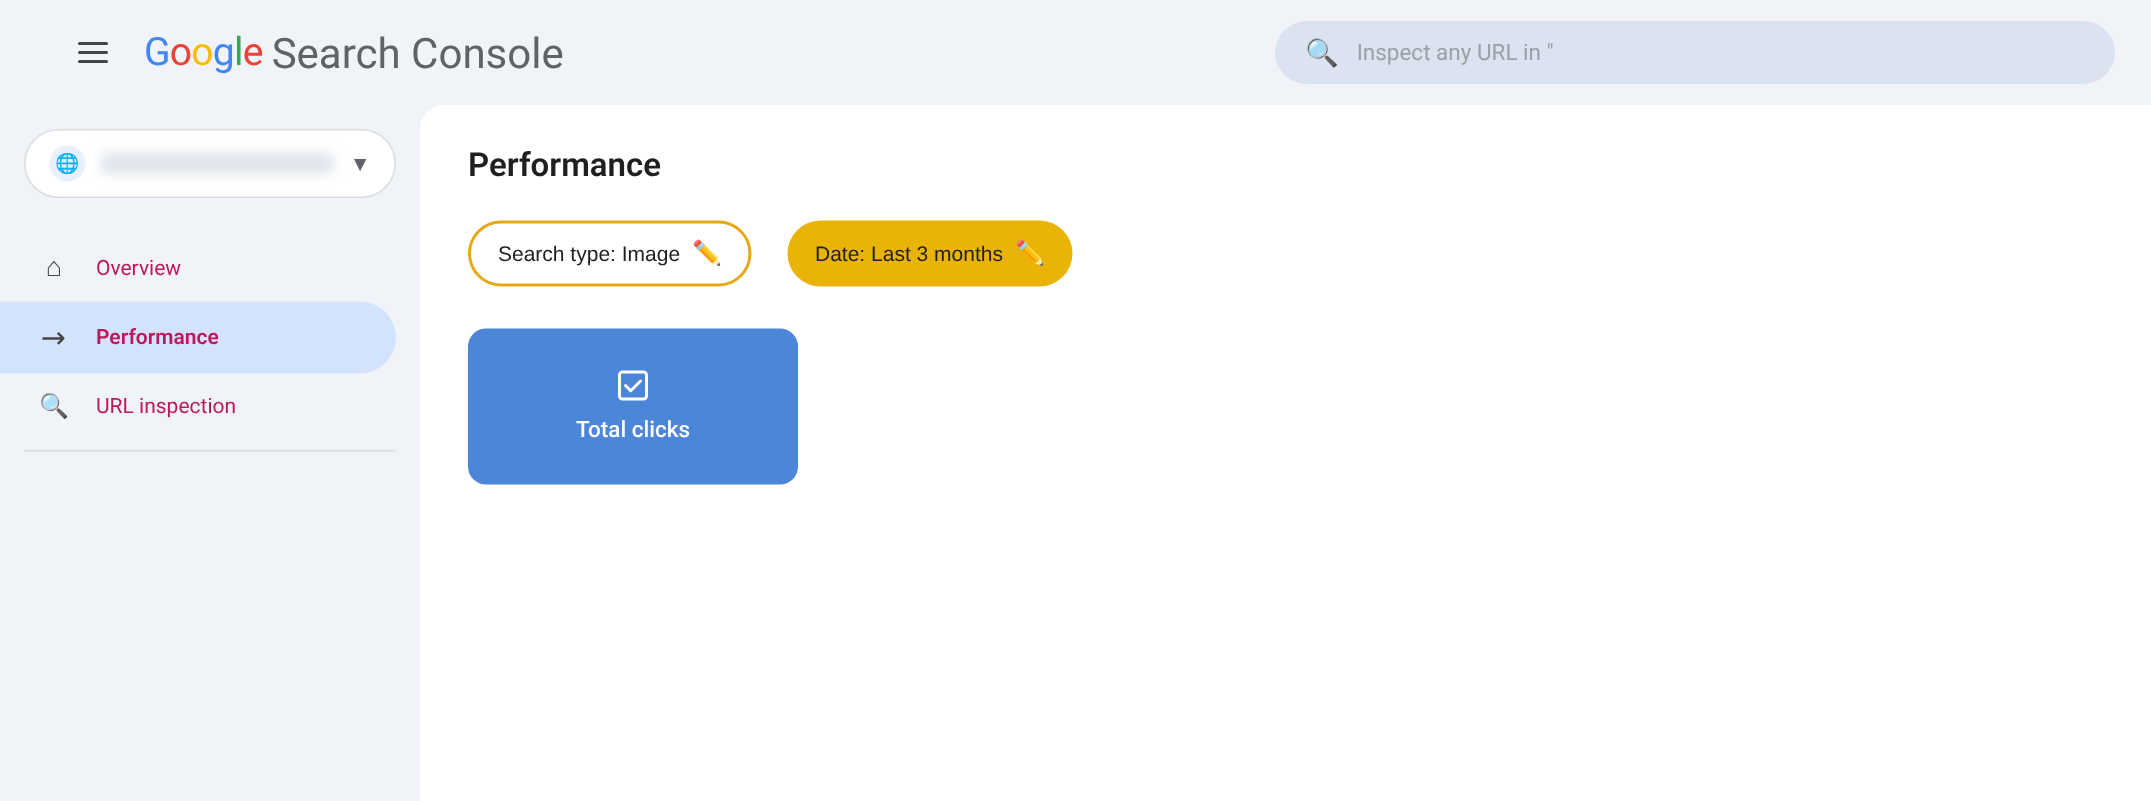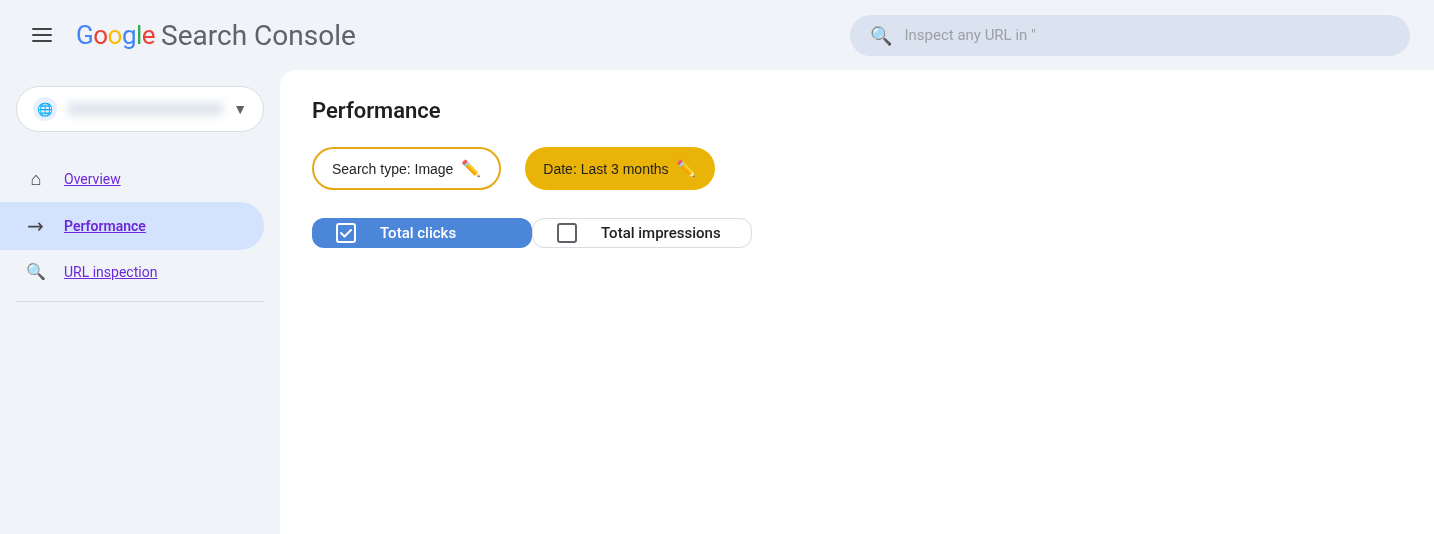--- a/index.html
+++ b/index.html
@@ -19,20 +19,21 @@
     }
 
     
     .header {
       display: flex;
       align-items: center;
       padding: 12px 24px;
       background-color: #f0f4f9;
       height: 70px;
       gap: 16px;
+      margin-left: 20px;
     }
 
     .menu-icon-btn {
       background: none;
       border: none;
       cursor: pointer;
       padding: 8px;
       display: flex;
       flex-direction: column;
       gap: 4px;
@@ -158,23 +159,22 @@
 
     .nav-item-icon {
       font-size: 18px;
       color: #444746;
       width: 24px;
       text-align: center;
     }
 
     .nav-item-label {
       font-size: 14px;
-      color: #6d28d9;
+      color: #be185d;
       font-weight: 400;
-      text-decoration: underline;
     }
 
     .nav-item.active .nav-item-label {
       font-weight: 600;
     }
 
     .divider {
       height: 1px;
       background: #dadce0;
       margin: 8px 16px;
@@ -229,27 +229,28 @@
     
     .metrics-row {
       display: flex;
       gap: 0;
       margin-top: 8px;
     }
 
     .metric-card {
       display: flex;
       align-items: center;
-      gap: 24px;
-      padding: 4px 24px;
+      gap: 10px;
+      padding: 28px 24px;
       border-radius: 12px;
       cursor: pointer;
       font-size: 15px;
       font-weight: 500;
       min-width: 220px;
+      flex-direction: column;
     }
 
     .metric-card.active {
       background: #4c86d8;
       color: white;
     }
 
     .metric-card.inactive {
       background: white;
       color: #1f1f1f;
@@ -354,21 +355,17 @@
 
       <div class="metric-card active">
         <div class="metric-checkbox-active">
           <svg viewBox="0 0 14 14" fill="none" xmlns="http://www.w3.org/2000/svg">
             <path d="M2 7L5.5 10.5L12 4" stroke="white" stroke-width="2" stroke-linecap="round" stroke-linejoin="round"></path>
           </svg>
         </div>
         <span>Total clicks</span>
       </div>
 
-      <div class="metric-card inactive">
-        <div class="metric-checkbox-inactive"></div>
-        <span>Total impressions</span>
-      </div>
 
     </div>
 
   </div>
 </div>
 
 </body></html>

